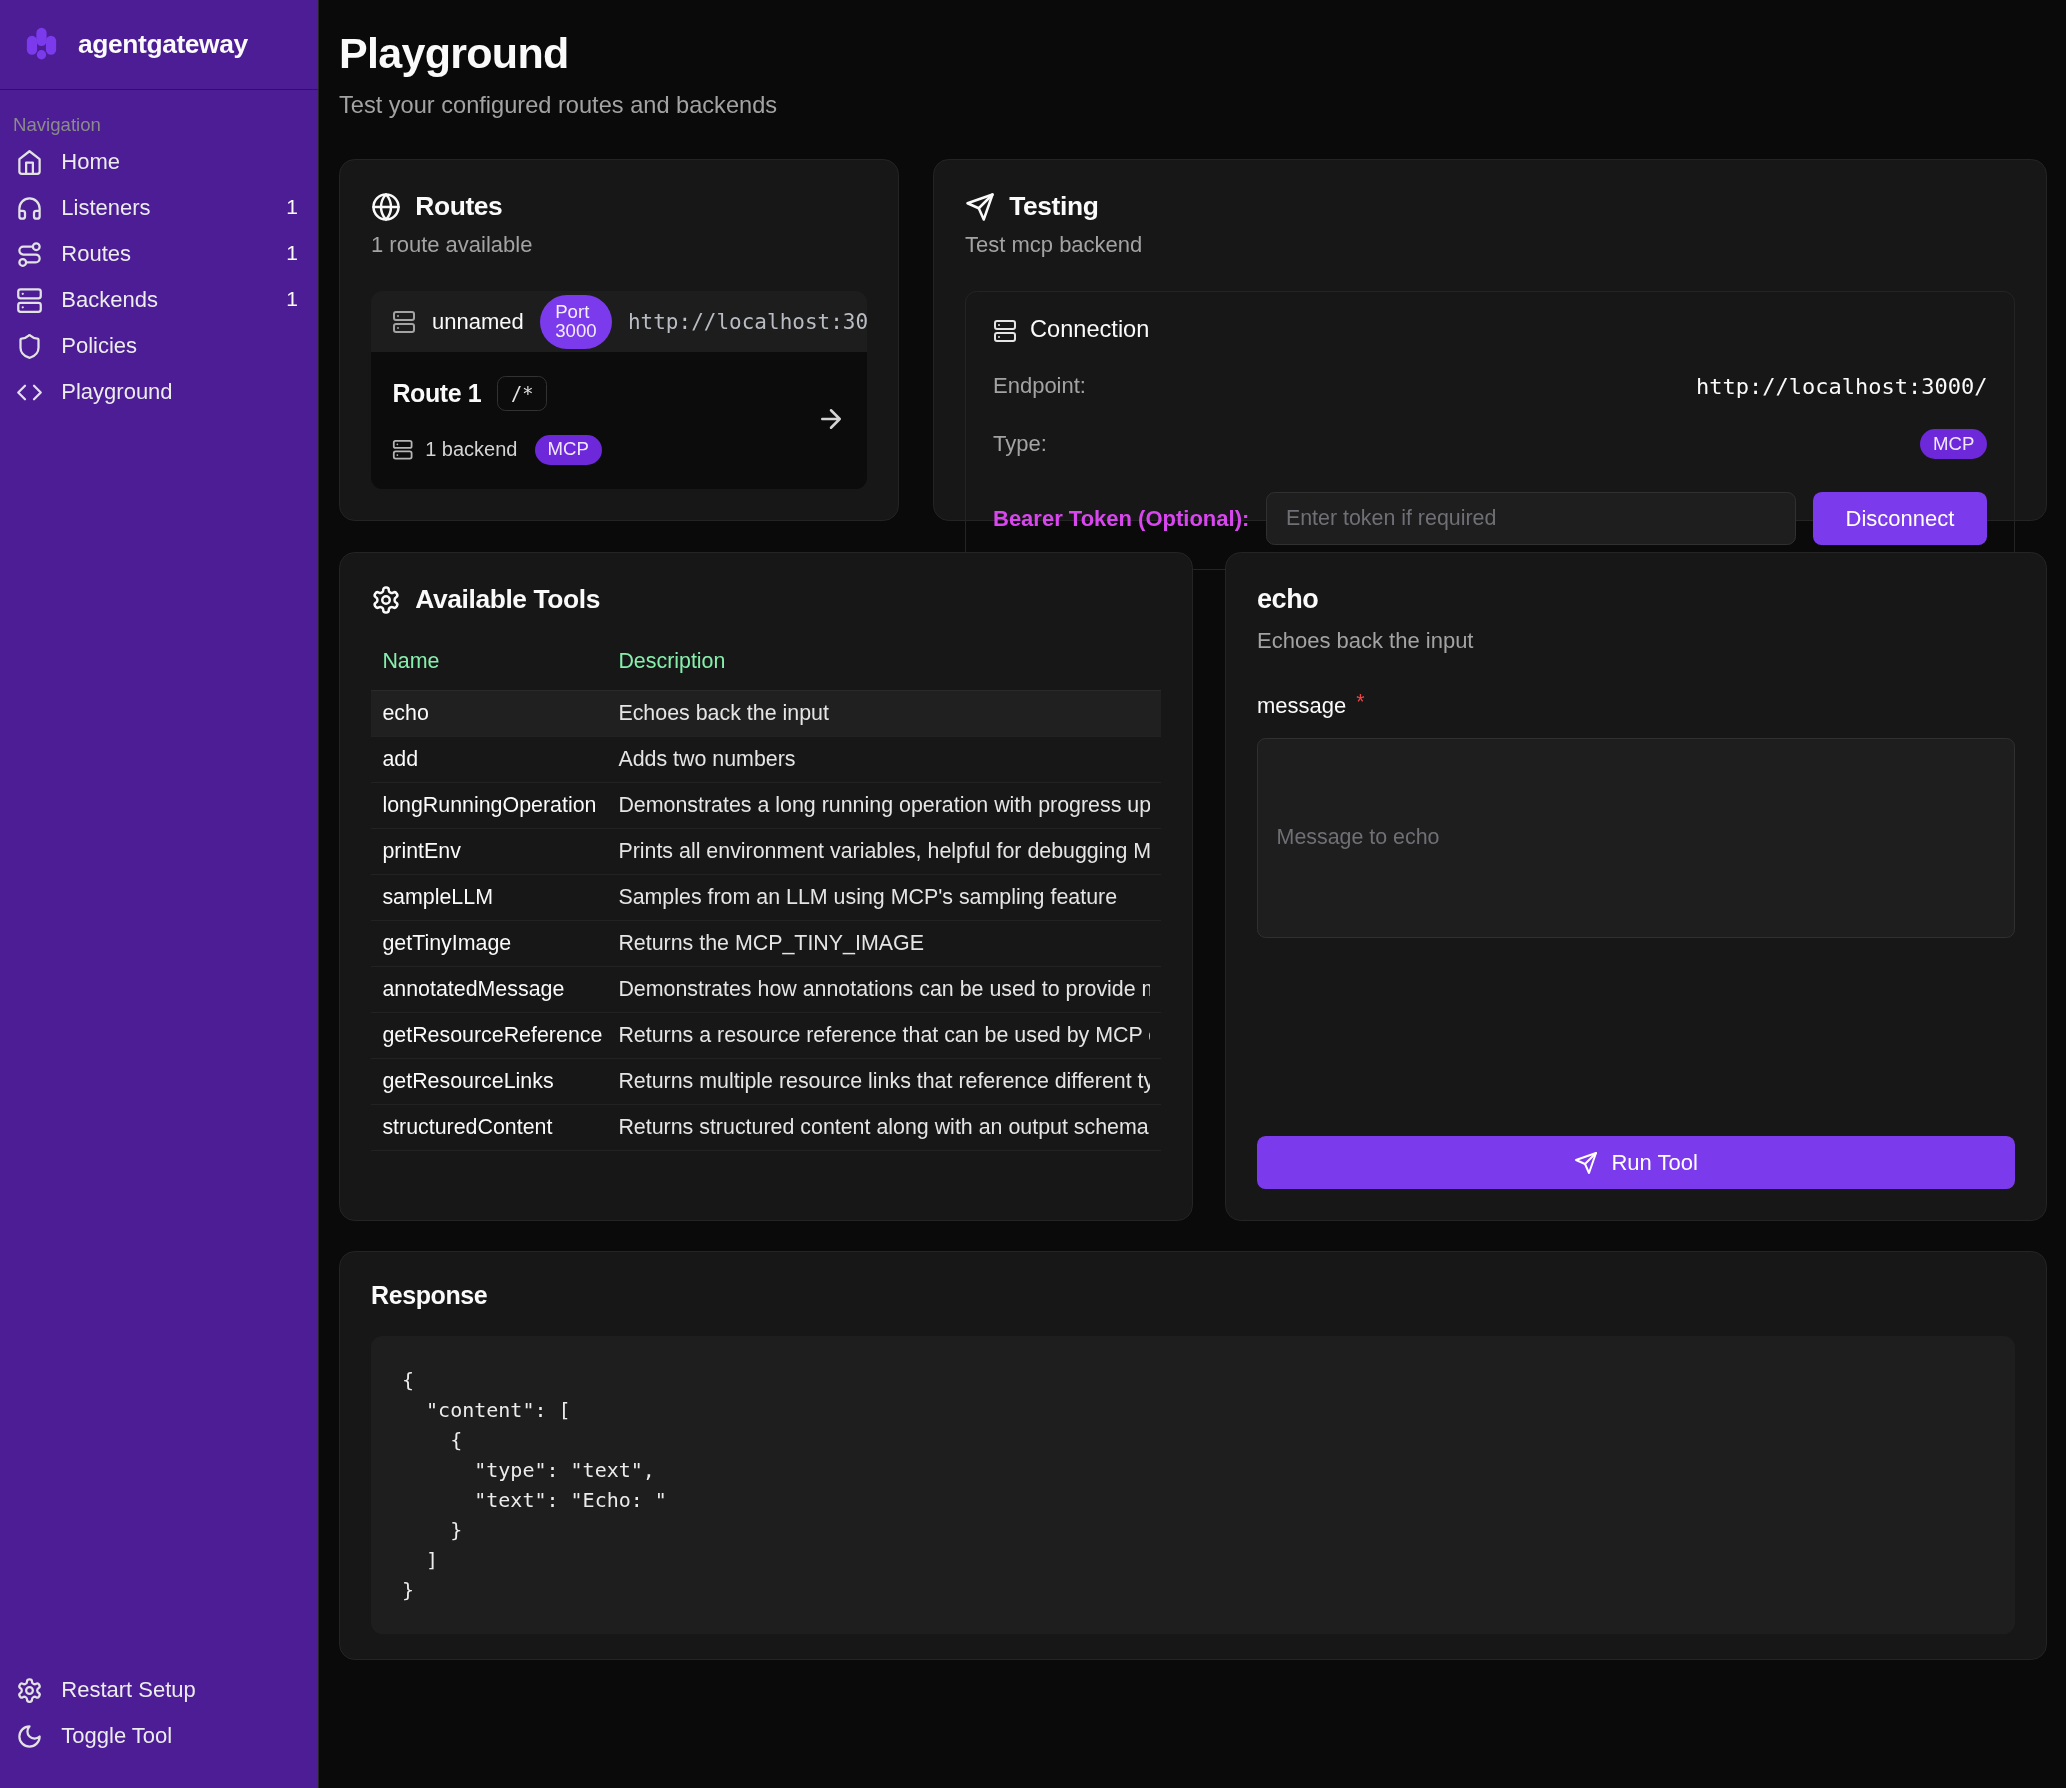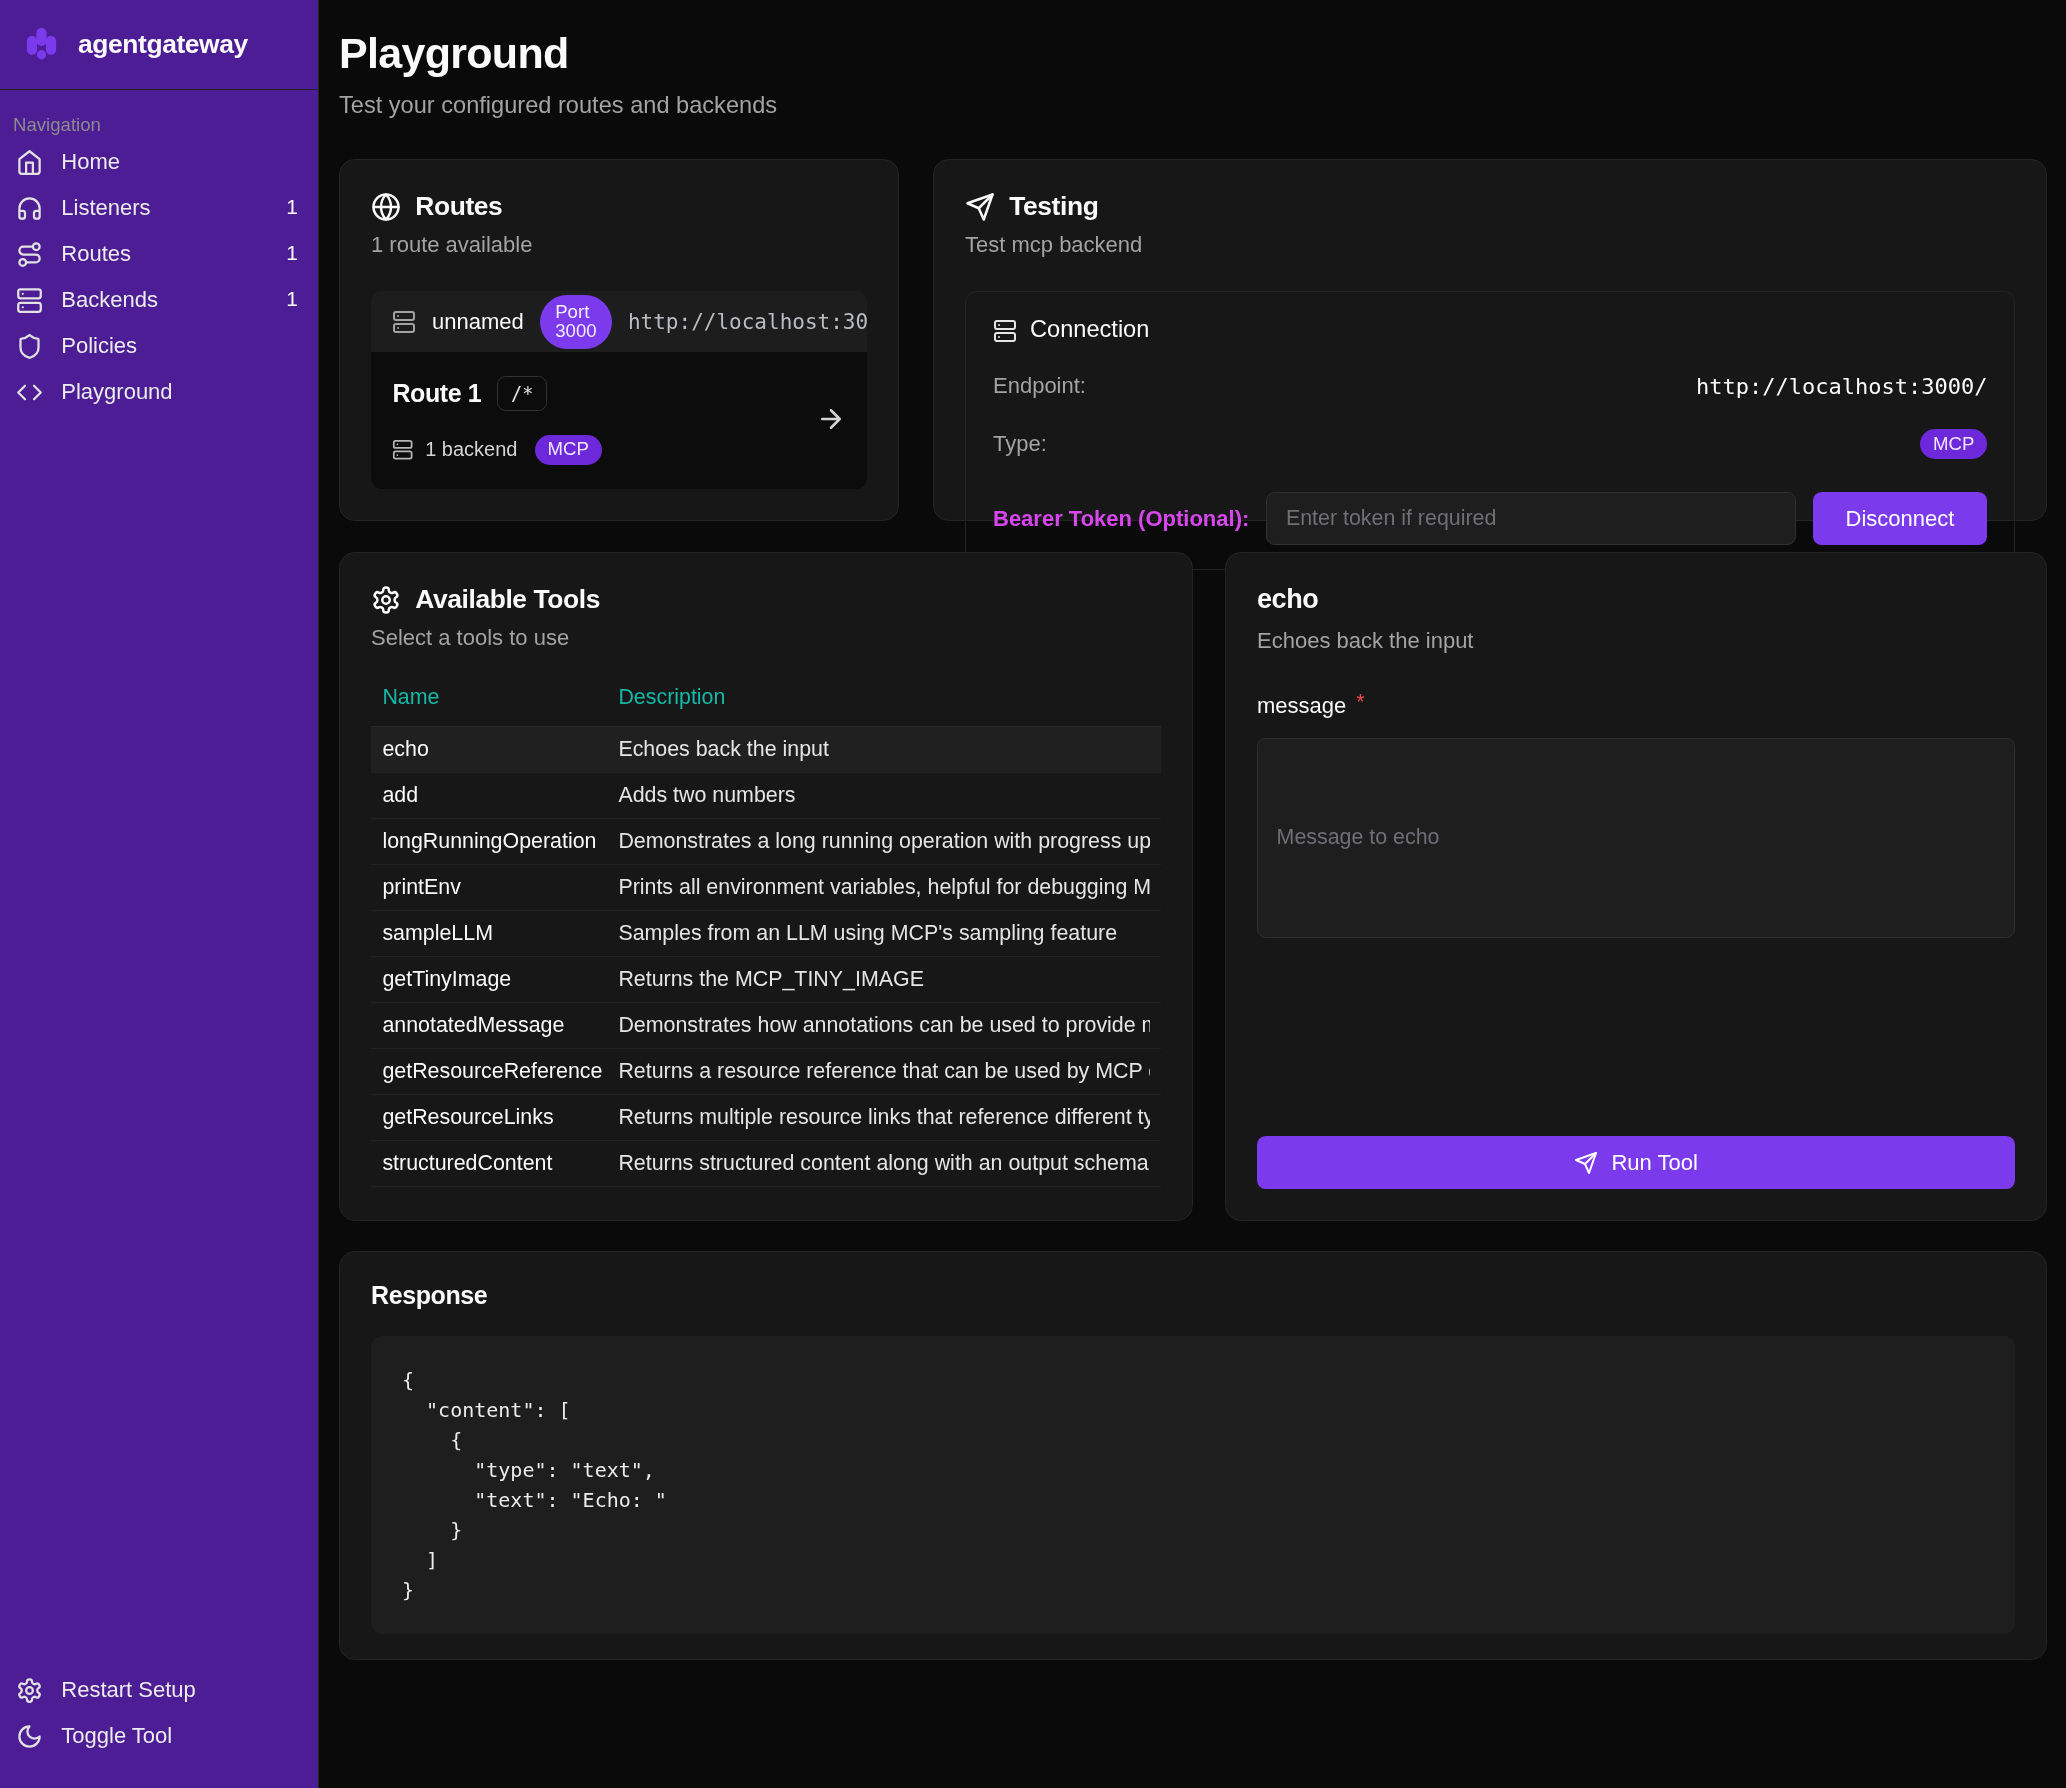--- a/index.html
+++ b/index.html
@@ -113,21 +113,21 @@
     cursor: pointer;
   }
 
   .row2 { display: flex; gap: 32px; margin-top: 31px; height: 669px; }
   .tools-card { width: 854px; min-width: 854px; overflow: hidden; }
   .runner-card { flex: 1; display: flex; flex-direction: column; }
 
   
   .tools-table { margin-top: 34px; }
   .thead { display: grid; grid-template-columns: 236px 1fr; padding: 0 11.4px 15.7px 11.4px; border-bottom: 1.4px solid #2a2a2a; }
-  .th { font-size: 21.4px; font-weight: 500; color: #14b8a6; }
+  .th { font-size: 21.4px; font-weight: 500; color: #86efac; }
   .trow {
     display: grid; grid-template-columns: 236px 1fr; align-items: center;
     height: 46px; padding: 0 11.4px; border-bottom: 1.4px solid #222222;
     cursor: pointer;
   }
   .trow.selected { background: #202020; }
   .tname { font-size: 21.4px; color: #fafafa; white-space: nowrap; }
   .tdesc { font-size: 21.4px; color: #e5e5e5; white-space: nowrap; overflow: hidden; }
 
   
@@ -357,21 +357,20 @@
 
     <div class="row2">
 
       <section class="card tools-card">
         <div class="card-title-row">
           <svg viewBox="0 0 24 24">
               <use href="#i-gear"></use>
             </svg>
           <span class="card-title">Available Tools</span>
         </div>
-        <div class="card-subtitle">Select a tools to use</div>
 
         <div class="tools-table">
           <div class="thead">
             <div class="th">Name</div>
             <div class="th">Description</div>
           </div>
           <div class="trow selected">
             <div class="tname">echo</div>
             <div class="tdesc">Echoes back the input</div>
           </div>

